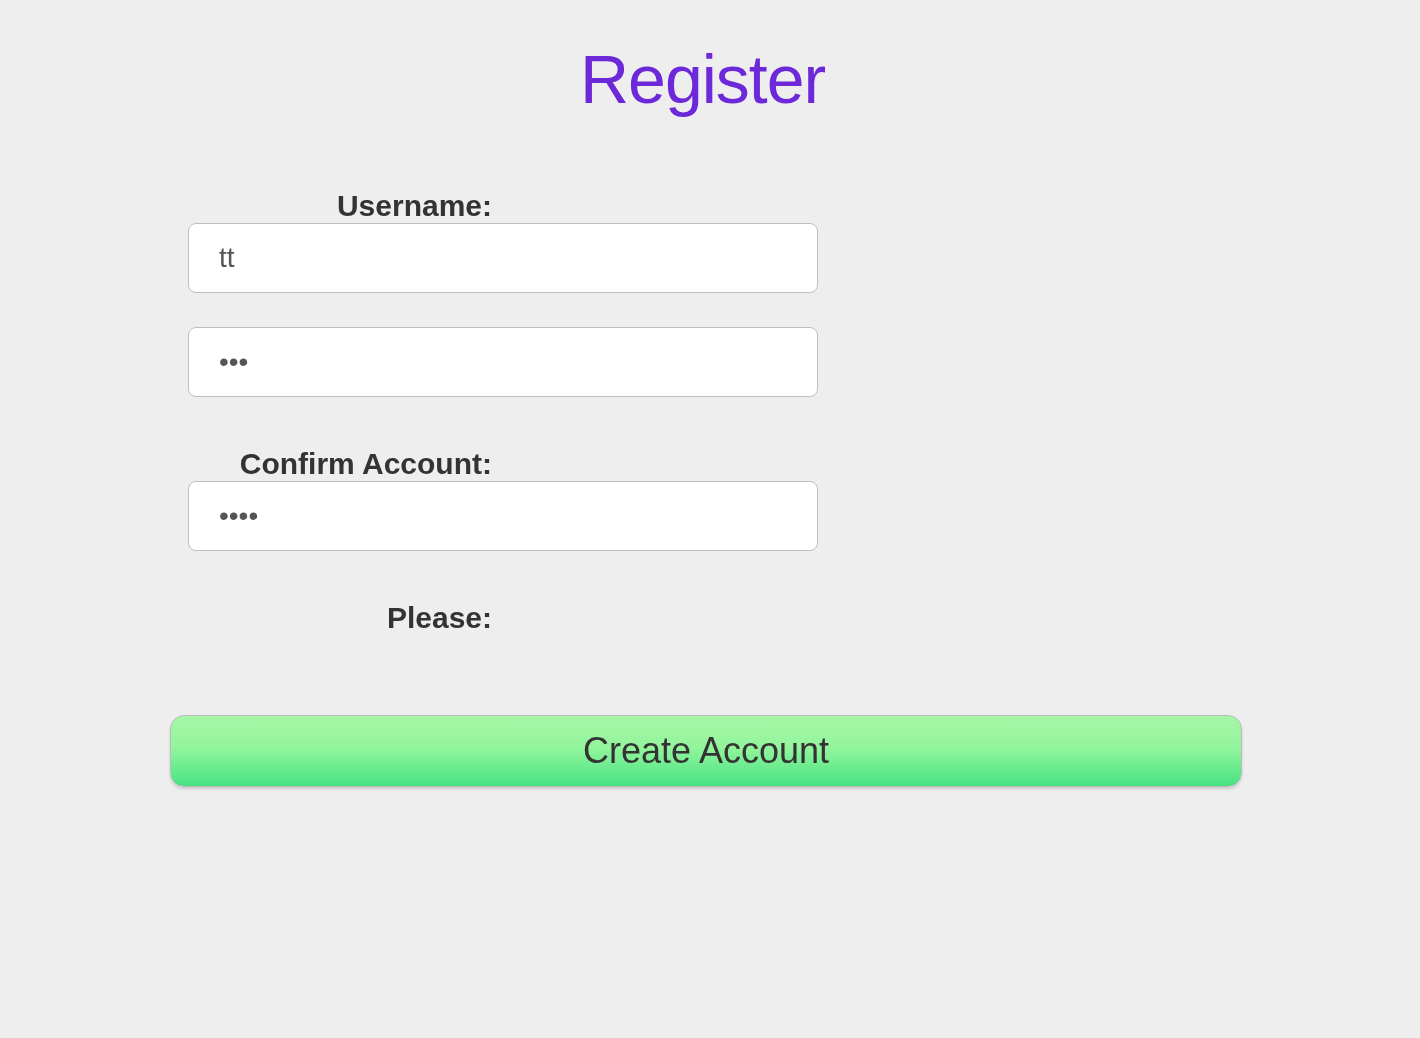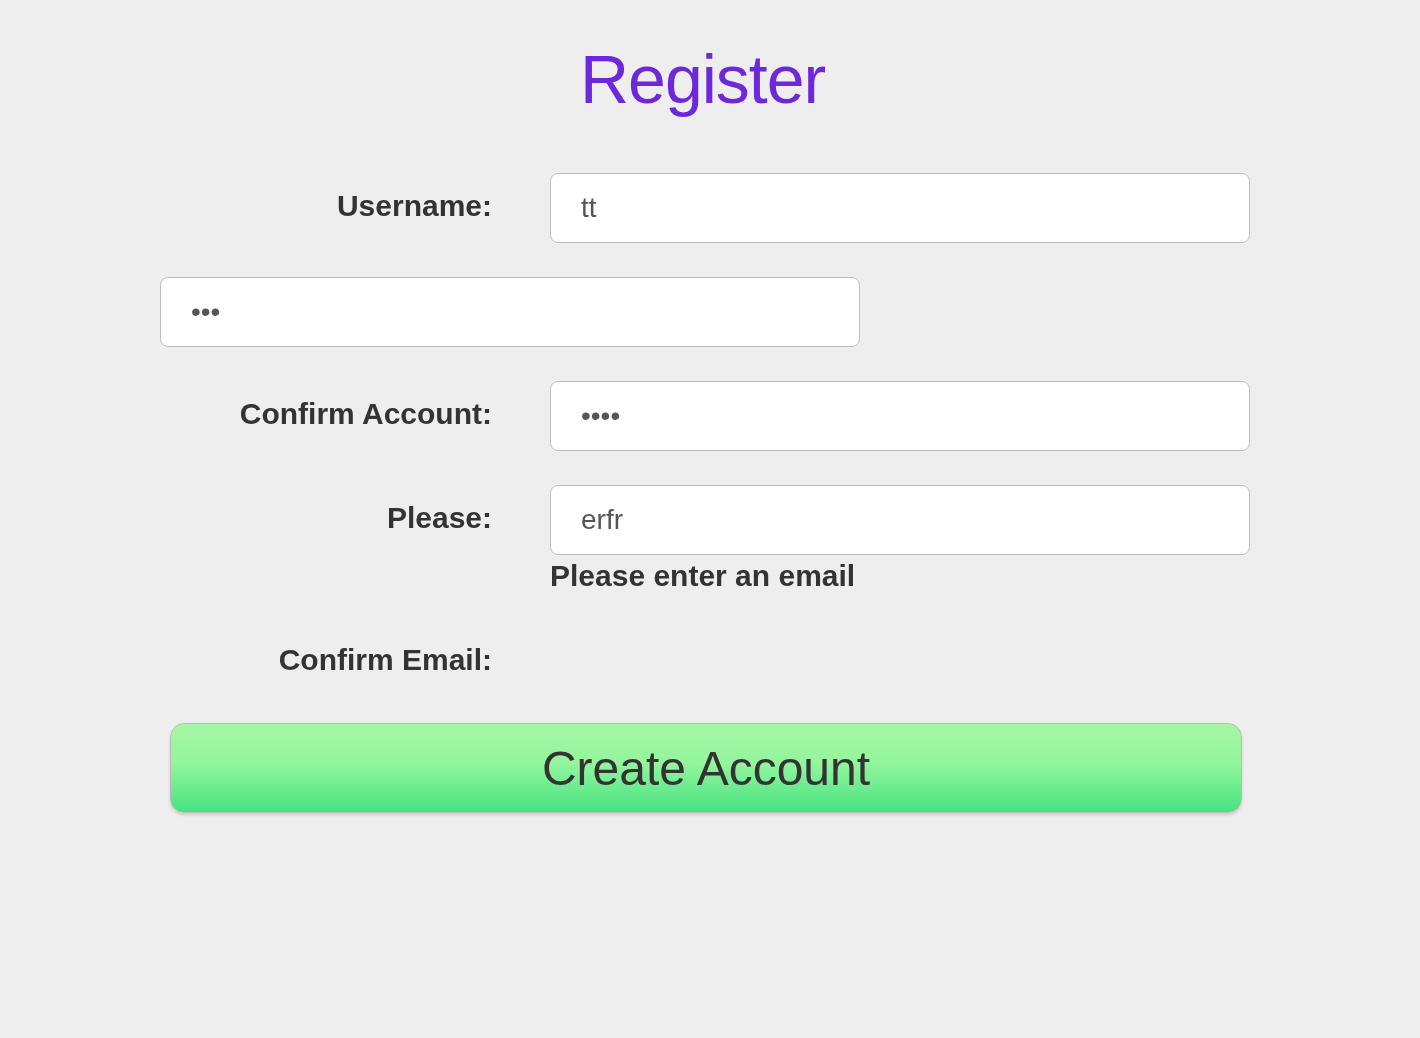--- a/index.html
+++ b/index.html
@@ -24,63 +24,65 @@
       font-weight: 400;
       color: #6d28d9;
       margin-left: 420px;
       margin-bottom: 55px;
       letter-spacing: -1px;
     }
     .form-row {
       display: flex;
       align-items: flex-start;
       margin-bottom: 34px;
+      flex-direction: column;
     }
     .form-label {
       width: 390px;
       text-align: right;
       font-size: 30px;
       font-weight: 700;
       color: #333333;
       padding-right: 58px;
       padding-top: 16px;
     }
     .input-col {
       flex: 1;
     }
     .text-input {
-      width: 700px;
+      width: 630px;
       height: 70px;
       background: #ffffff;
       border: 1px solid #bfbfbf;
       border-radius: 8px;
       font-size: 28px;
       color: #555555;
       padding: 0 30px;
       font-family: inherit;
       outline: none;
+      margin-left: 28px;
     }
     .error-text {
       font-size: 30px;
       font-weight: 700;
       color: #333333;
       margin-top: 4px;
     }
     .submit-row {
       margin-top: 46px;
     }
     .submit-button {
       display: block;
       width: 1072px;
-      height: 90px;
+      height: 72px;
       border-radius: 14px;
       border: 1px solid #bcbcbc;
       background: linear-gradient(to bottom, #a5f7a5 0%, #93f59c 45%, #47e282 100%);
       color: #333333;
-      font-size: 48px;
+      font-size: 36px;
       font-weight: 400;
       font-family: inherit;
       cursor: pointer;
       box-shadow: 0 2px 3px rgba(0,0,0,0.15);
       margin-left: 10px;
     }
   </style>
 </head>
 <body>
 
@@ -102,26 +104,21 @@
 
   <div class="form-row">
     <div class="form-label">Confirm Account:</div>
     <div class="input-col">
       <input type="text" class="text-input" value="••••" style="">
     </div>
   </div>
 
   <div class="form-row">
     <div class="form-label">Please:</div>
-    <div class="input-col">
-      <input type="text" class="text-input" value="erfr" style="">
-      <div class="error-text">Please enter an email</div>
-    </div>
   </div>
 
   <div class="form-row">
-    <div class="form-label">Confirm Email:</div>
   </div>
 
   <div class="submit-row">
     <button class="submit-button">Create Account</button>
   </div>
 </div>
 
 </body></html>

